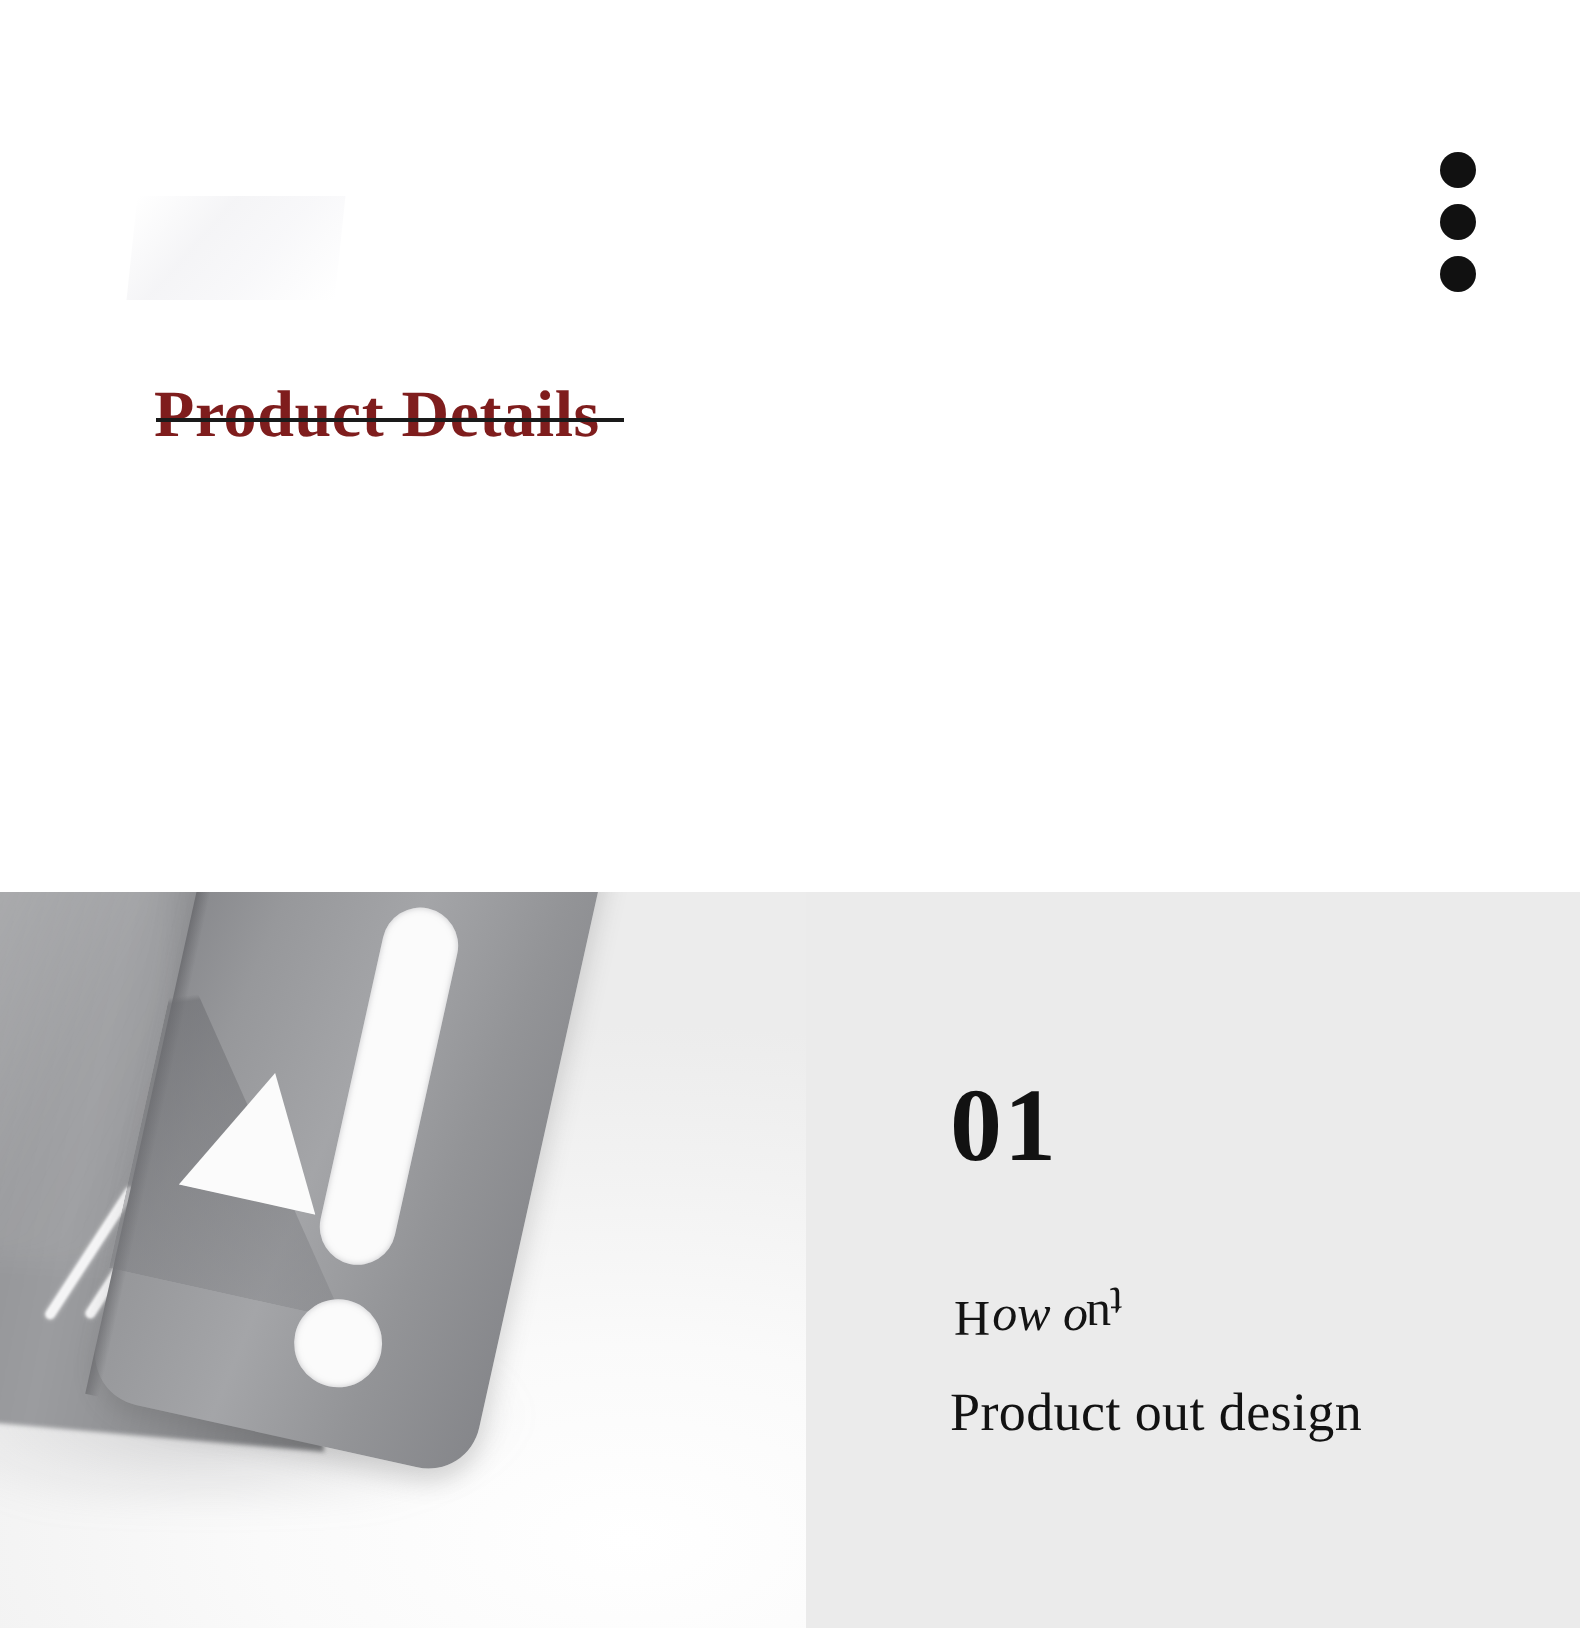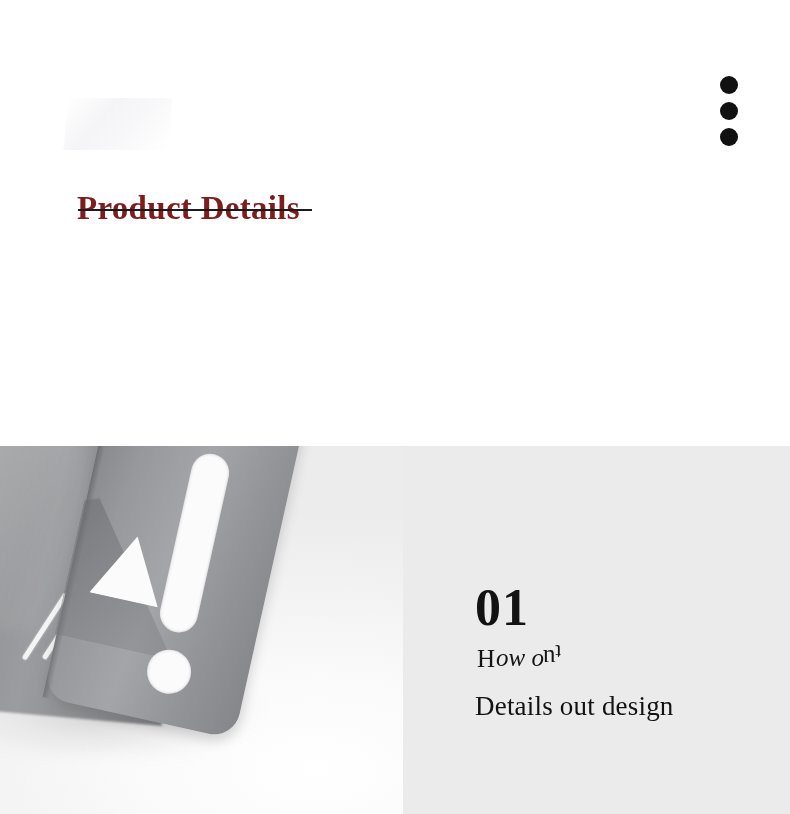--- a/index.html
+++ b/index.html
@@ -234,21 +234,20 @@
   .feature-number {
     position: absolute;
     left: 72px;
     top: 92px;
     font-family: "Liberation Serif", serif;
     font-weight: bold;
     font-size: 52px;
     line-height: 1;
     color: #121212;
     letter-spacing: 1px;
-    margin-top: 44px;
   }
   
   .caption-glitch {
     position: absolute;
     left: 74px;
     top: 198px;
     font-family: "Liberation Serif", serif;
     font-size: 25px;
     color: #141414;
     white-space: nowrap;
@@ -329,16 +328,16 @@
     </div>
 
     <div class="copy-panel">
 
       <div class="feature-number">01</div>
 
       <div class="caption-glitch">
         <span class="g-a">H</span><span class="g-b">ow o</span><span class="g-c">u</span><span class="g-d">t</span>
       </div>
 
-      <div class="caption-main">Details out design</div>
+      <div class="caption-main">Product out design</div>
     </div>
   </div>
 </div>
 
 </body></html>

